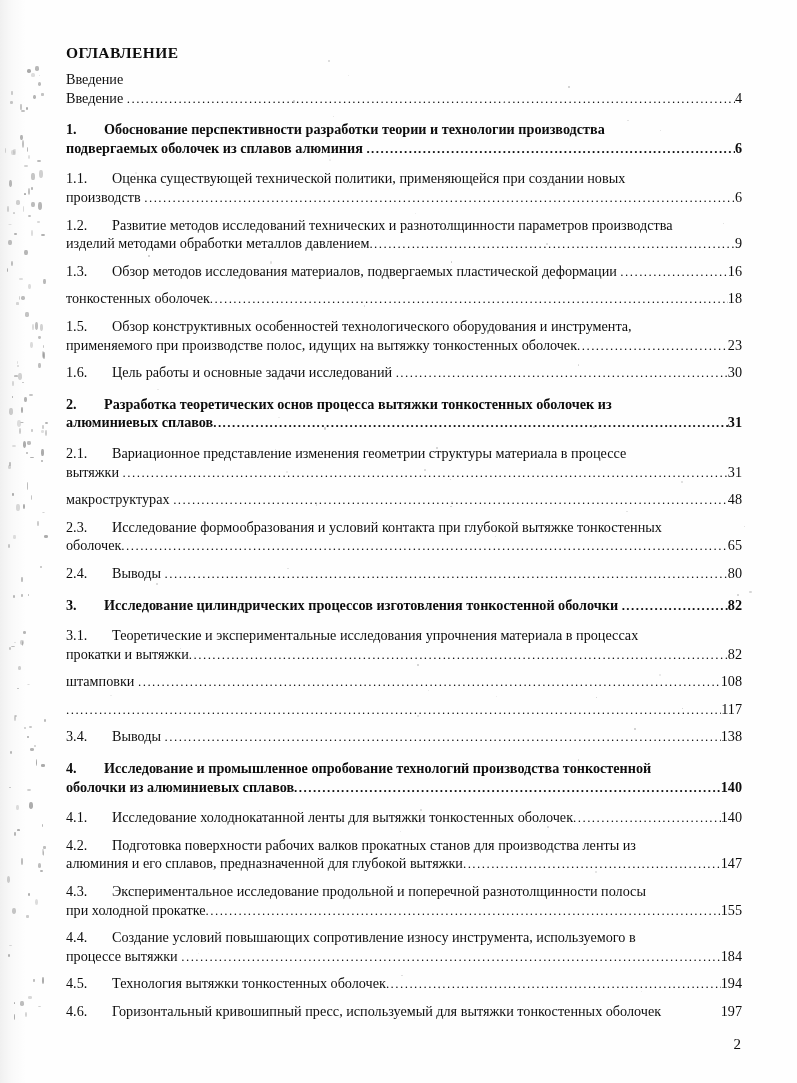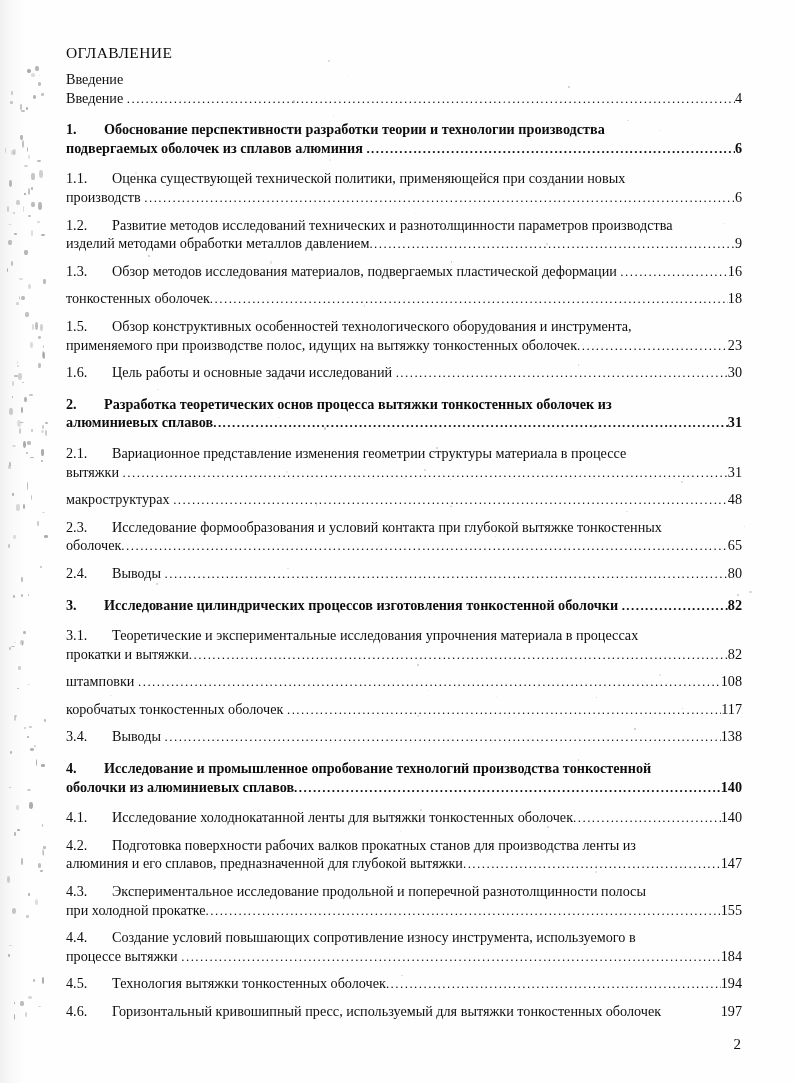--- a/index.html
+++ b/index.html
@@ -49,21 +49,21 @@
   
   .content {
     position: absolute;
     left: 66px;
     top: 44px;
     width: 676px;
   }
 
   h1.toc-title {
     font-size: 15.5px;
-    font-weight: normal;
+    font-weight: bold;
     letter-spacing: .4px;
     margin: 0 0 9px 0;
     line-height: 1.1;
   }
 
   .entry {
     position: relative;
     margin-bottom: 9px;
     font-size: 14.2px;
     line-height: 1.31;
@@ -408,21 +408,20 @@
         </div>
         <div class="entry lvl2">
           <div class="tail">
             <span class="tail-text">штамповки </span>
             <span class="dots">...........................................................................................................................................................................................................................</span>
             <span class="pg">108</span>
           </div>
         </div>
         <div class="entry lvl2">
           <div class="tail">
-            <span class="tail-text">коробчатых тонкостенных оболочек </span>
             <span class="dots">...........................................................................................................................................................................................................................</span>
             <span class="pg">117</span>
           </div>
         </div>
         <div class="entry lvl2">
           <div class="tail">
             <span class="num">3.4.</span>
             <span class="tail-text">Выводы </span>
             <span class="dots">...........................................................................................................................................................................................................................</span>
             <span class="pg">138</span>

